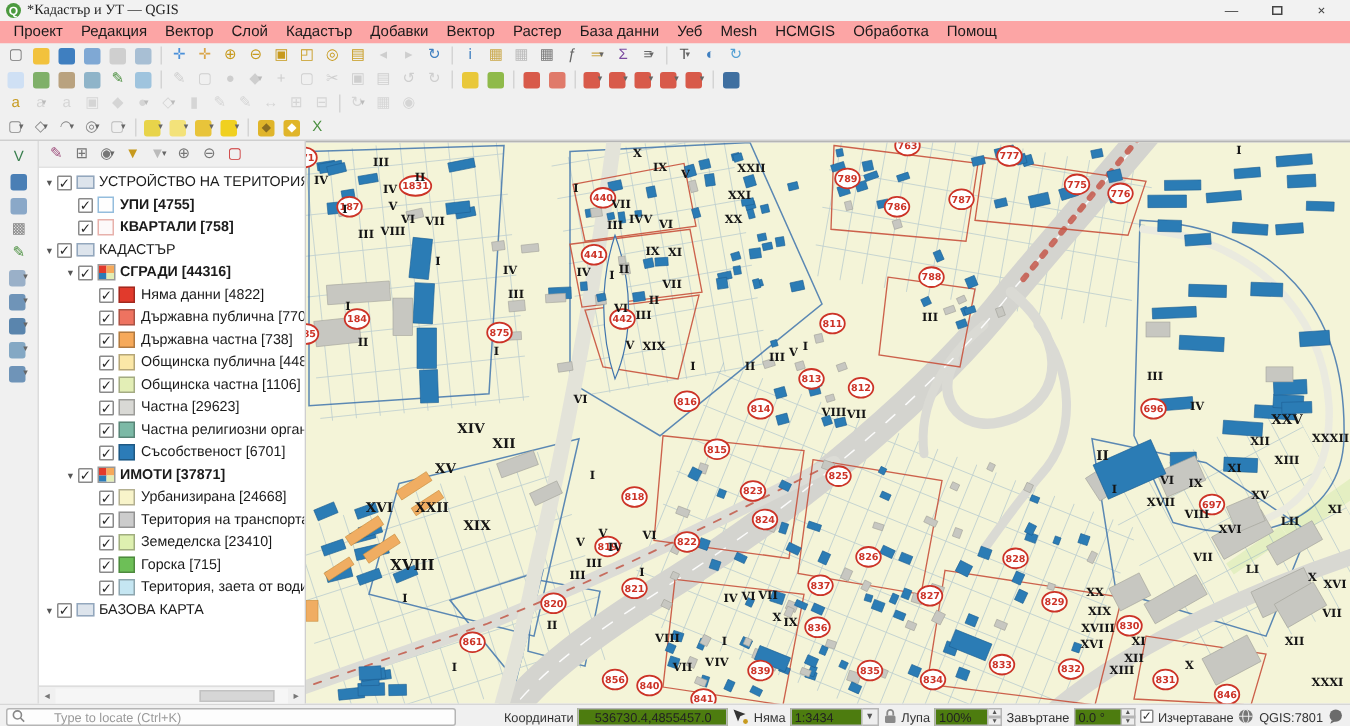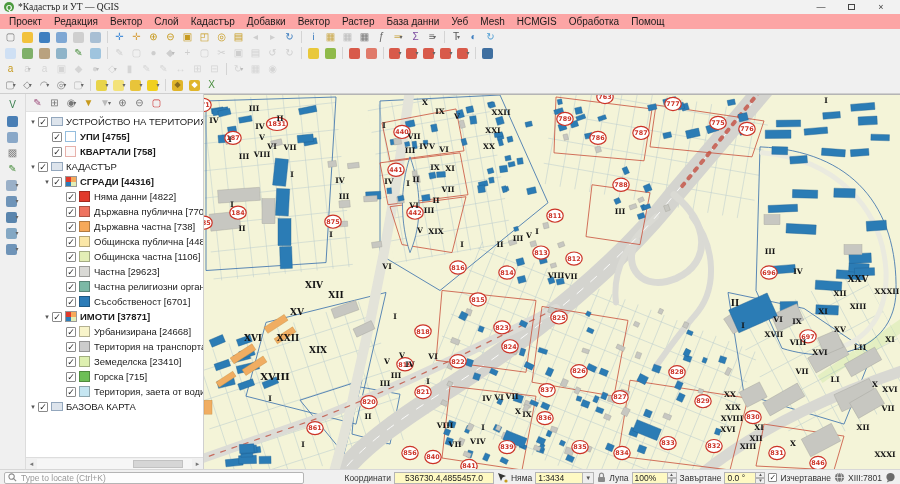--- a/index.html
+++ b/index.html
@@ -43,23 +43,23 @@
   .tr-label.bold { font-weight:bold; }
   .tr-label.und { }
   .tr-label.ital { font-style:italic; color:#555; }
   .panel-hscroll { height:12px; background:#f0f0f0; display:flex; align-items:center; border-top:1px solid #ddd; }
   .hs-btn { width:11px; font-size:7px; color:#777; text-align:center; }
   .hs-track { flex:1; height:10px; background:#f6f6f6; position:relative; }
   .hs-thumb { position:absolute; left:62%; width:32%; top:1px; bottom:1px; background:#d6d6d6; border:1px solid #c2c2c2; }
   .map-wrap { flex:1; position:relative; border-top:1px solid #b5b5b5; cursor:crosshair; }
   .map-wrap svg { display:block; width:100%; height:100%; }
   .statusbar { height:16px; display:flex; align-items:center; background:#f0f0f0; border-top:1px solid #d7d7d7; font-size:8.5px; color:#333; padding:0 4px; gap:3px; }
-  .locator { width:300px; height:12px; border:1px solid #b5b5b5; border-radius:2px; background:#fdfdfd; display:flex; align-items:center; padding:0 3px; color:#999; gap:4px; flex:0 0 auto; }
+  .locator { width:300px; height:12px; border:1px solid #b5b5b5; border-radius:2px; background:#fdfdfd; display:flex; align-items:center; padding:0 3px; color:#999; gap:19px; flex:0 0 auto; }
   .sb-right { margin-left:auto; display:flex; align-items:center; gap:3px; }
-  .sb-box { height:12px; border:1px solid #b5b5b5; background:#fef9c3; display:flex; align-items:center; justify-content:center; padding:0 2px; color:#222; }
+  .sb-box { height:12px; border:1px solid #b5b5b5; background:#4d7c0f; display:flex; align-items:center; justify-content:center; padding:0 2px; color:#222; }
   .sb-dd { width:11px; height:12px; border:1px solid #b5b5b5; border-left:0; background:#eee; font-size:6px; display:flex; align-items:center; justify-content:center; color:#555; }
   .sb-spin { width:9px; height:12px; display:flex; flex-direction:column; }
   .sb-spin span { flex:1; border:1px solid #b5b5b5; border-left:0; background:#eee; font-size:4.5px; line-height:4px; text-align:center; color:#555; }
   .sb-chk { width:9px; height:9px; border:1px solid #8a8a8a; background:#fff; font-size:8px; line-height:8px; text-align:center; border-radius:1px; }
   .sb-ico { display:flex; align-items:center; }
 </style>
 </head>
 <body>
 
 <div class="titlebar">
@@ -1341,21 +1341,21 @@
     </div>
     <span class="sb-chk">✓</span>
     <span>Изчертаване</span>
     <span class="sb-ico">
         <svg width="11" height="11" viewBox="0 0 12 12">
           <circle cx="6" cy="6" r="5" fill="#777"></circle>
           <ellipse cx="6" cy="6" rx="2.2" ry="5" fill="none" stroke="#eee" stroke-width=".8"></ellipse>
           <line x1="1" y1="6" x2="11" y2="6" stroke="#eee" stroke-width=".8"></line>
         </svg>
       </span>
-    <span>XIII:7801</span>
+    <span>QGIS:7801</span>
     <span class="sb-ico">
         <svg width="11" height="11" viewBox="0 0 12 12">
           <circle cx="6" cy="5.5" r="4.5" fill="#6b6b6b"></circle>
           <path d="M3,9 L2,11.5 L6,9.5 Z" fill="#6b6b6b"></path>
         </svg>
       </span>
   </div>
 </div>
 
 </body></html>

